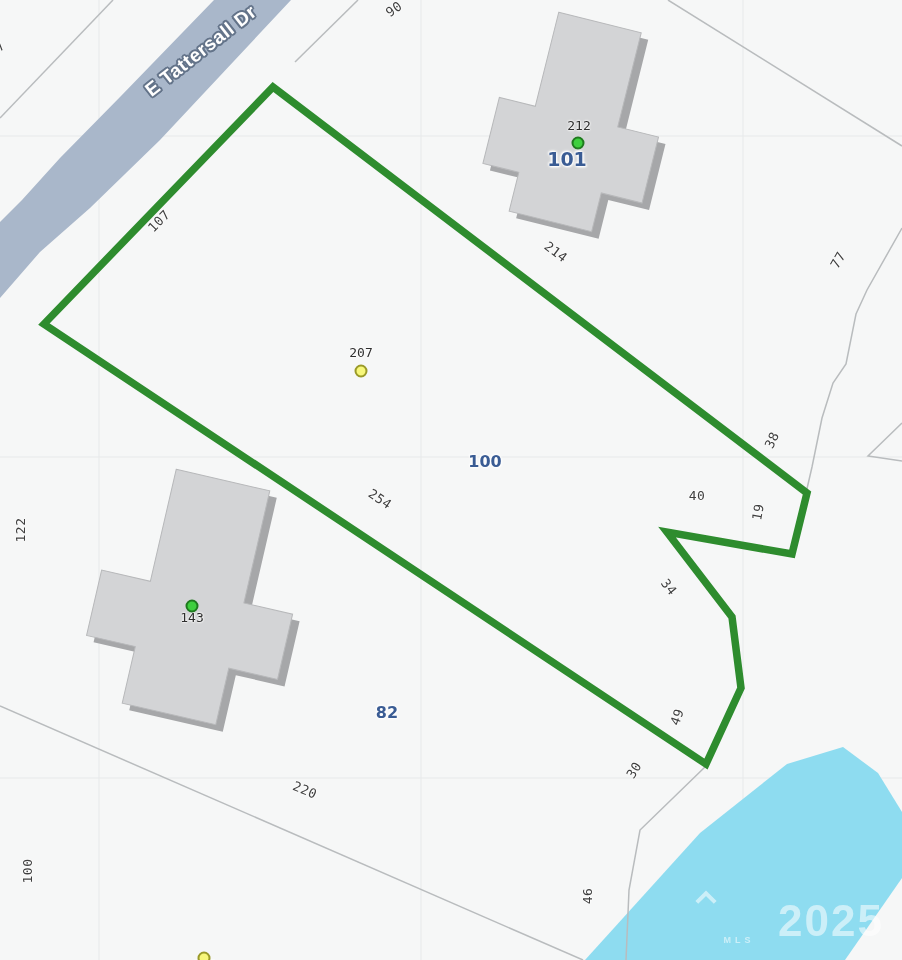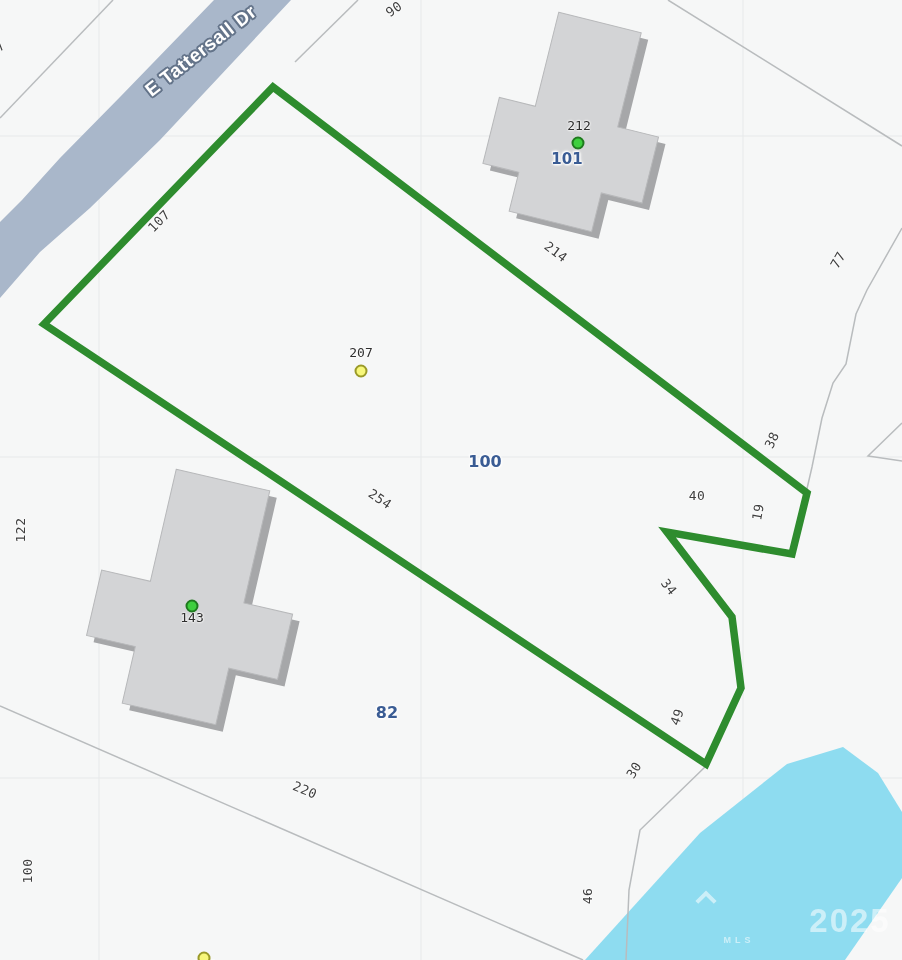--- a/index.html
+++ b/index.html
@@ -7,31 +7,31 @@
     position:relative;width:902px;height:960px;overflow:hidden;
     background:#f6f7f7;font-family:"DejaVu Sans",sans-serif;
   }
   #map-svg{position:absolute;left:0;top:0;}
   .lbl{position:absolute;white-space:nowrap;transform:translate(-50%,-50%) rotate(var(--r,0deg));
        text-shadow:0 0 2px #fff,0 0 2px #fff,0 0 3px #fff;}
   .dim{font-family:"DejaVu Sans Mono",monospace;font-size:13px;color:#3f3f3f;letter-spacing:.5px;}
   .house-lbl{font-family:"DejaVu Sans Mono",monospace;font-size:13px;color:#2e2e2e;}
   .parcel-num{font-family:"DejaVu Sans",sans-serif;font-weight:bold;font-size:16px;color:#3a5c94;
        text-shadow:0 0 2px #fff,0 0 3px #fff,0 0 4px #fff,1px 1px 2px #fff,-1px -1px 2px #fff;}
-  .parcel-num.big{font-size:15px;text-align:center;}
+  .parcel-num.big{font-size:19px;text-align:center;}
   .road-lbl{font-family:"Liberation Sans",sans-serif;font-weight:bold;font-size:19px;color:#fff;letter-spacing:.5px;
        text-shadow:-1.5px -1.5px 0 #64748a,1.5px -1.5px 0 #64748a,-1.5px 1.5px 0 #64748a,1.5px 1.5px 0 #64748a,
                    0 -2px 0 #64748a,0 2px 0 #64748a,-2px 0 0 #64748a,2px 0 0 #64748a;}
   .dot{position:absolute;width:9px;height:9px;border-radius:50%;transform:translate(-50%,-50%);box-sizing:content-box;}
   .dot.green{background:#3ecf3e;border:2px solid #1e7a1e;}
   .dot.yellow{background:#f7f77a;border:2px solid #9a9a28;}
   .wm{position:absolute;color:rgba(255,255,255,.55);transform:translate(-50%,-50%);white-space:nowrap;}
   .wm-sale{font-family:"Liberation Sans",sans-serif;font-weight:bold;font-size:29px;letter-spacing:1px;}
   .wm-brand{font-family:"Liberation Sans",sans-serif;font-weight:bold;font-size:34px;letter-spacing:2px;text-transform:lowercase;}
-  .wm-year{font-family:"Liberation Sans",sans-serif;font-weight:bold;font-size:33px;letter-spacing:2px;margin-left:19px;}
+  .wm-year{font-family:"Liberation Sans",sans-serif;font-weight:bold;font-size:44px;letter-spacing:2px;}
   .wm-mls{font-family:"Liberation Sans",sans-serif;font-weight:bold;font-size:9px;letter-spacing:4px;margin-left:32px;}
   .hat{position:absolute;width:11px;height:11px;border-top:4px solid rgba(255,255,255,.55);
        border-right:4px solid rgba(255,255,255,.55);transform:translate(-50%,-50%) rotate(-45deg);}
 </style>
 </head>
 <body>
 
 <div id="stage">
 
   <svg id="map-svg" width="902" height="960" viewBox="0 0 902 960">

